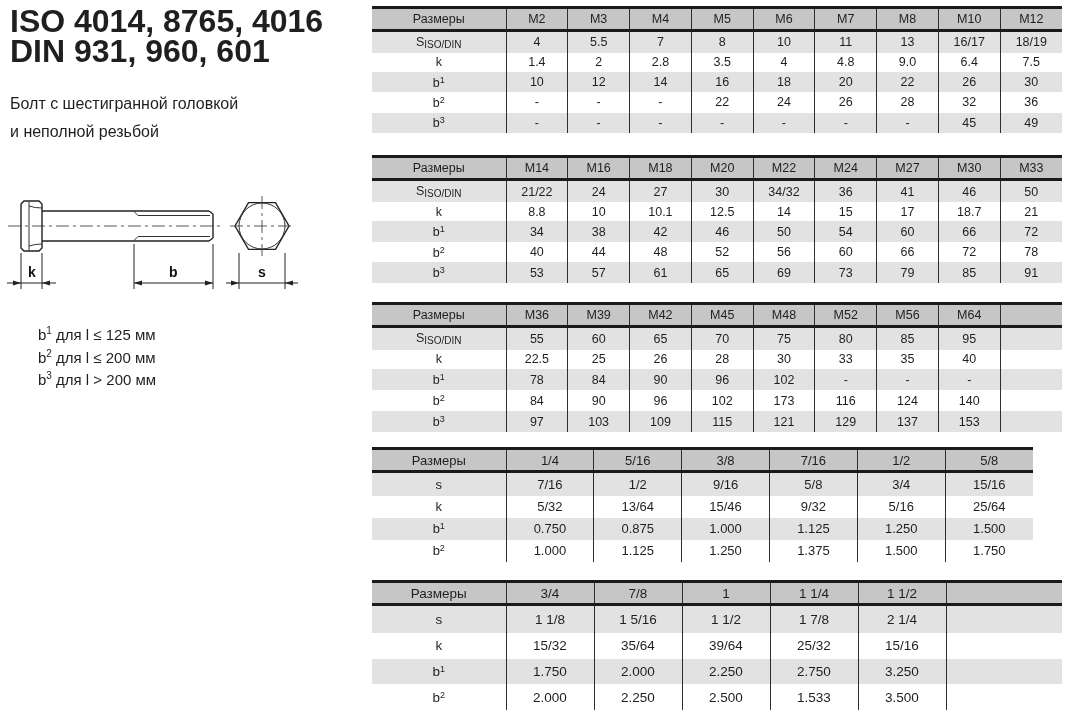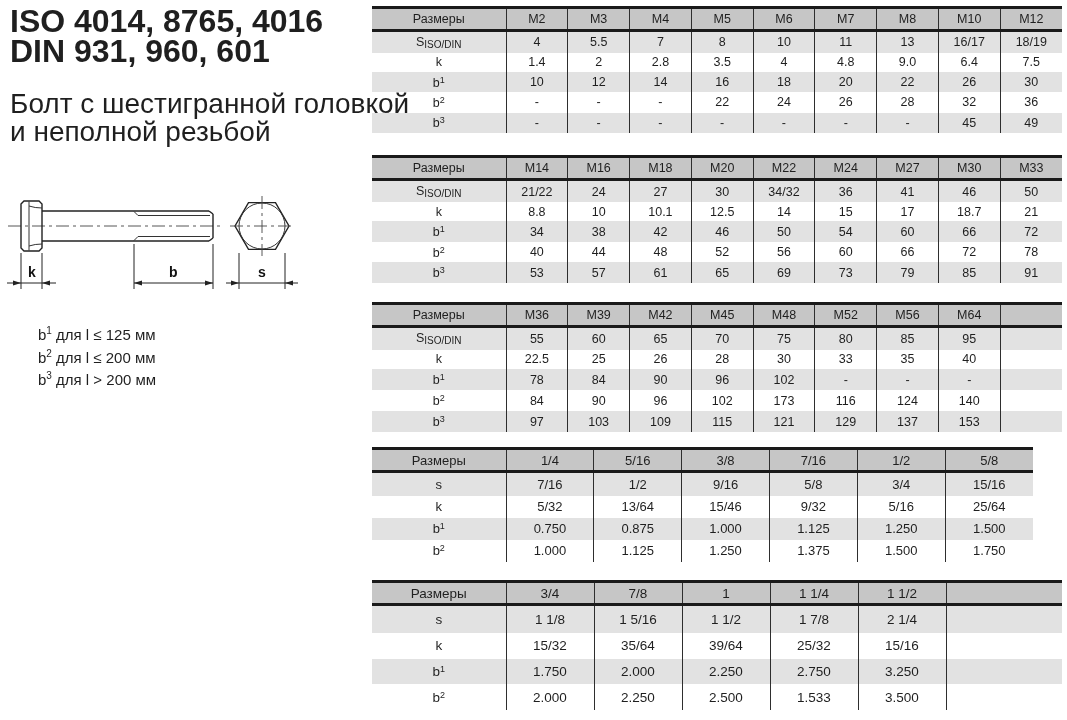--- a/index.html
+++ b/index.html
@@ -6,21 +6,21 @@
     --bd:#1a1a1a; --hbg:#c6c6c6; --band:#e2e2e2; --ink:#1f1f1f;
   }
   *{box-sizing:border-box;margin:0;padding:0;}
   html,body{width:1067px;height:720px;overflow:hidden;background:#ffffff;
     font-family:"Liberation Sans", sans-serif;color:var(--ink);}
   .page{position:relative;width:1067px;height:720px;background:#fff;}
 
   
   .title{position:absolute;left:10px;top:6px;font-size:32px;font-weight:bold;
     line-height:30px;letter-spacing:0px;}
-  .subtitle{position:absolute;left:10px;top:90px;font-size:28px;line-height:28px;}
+  .subtitle{position:absolute;left:10px;top:90px;font-size:16px;line-height:28px;}
   .footnotes{position:absolute;left:18px;top:322px;font-size:15px;line-height:18.5px;margin-left:20px;}
   .footnotes sup{font-size:10px;}
   .diagram{position:absolute;left:2px;top:186px;}
 
   
   .dim-table{position:absolute;left:372px;}
   .t1{top:6px;  width:690px;height:127px;}
   .t2{top:155px;width:690px;height:128px;}
   .t3{top:302px;width:690px;height:130px;}
   .t4{top:447px;width:661px;height:115px;}

